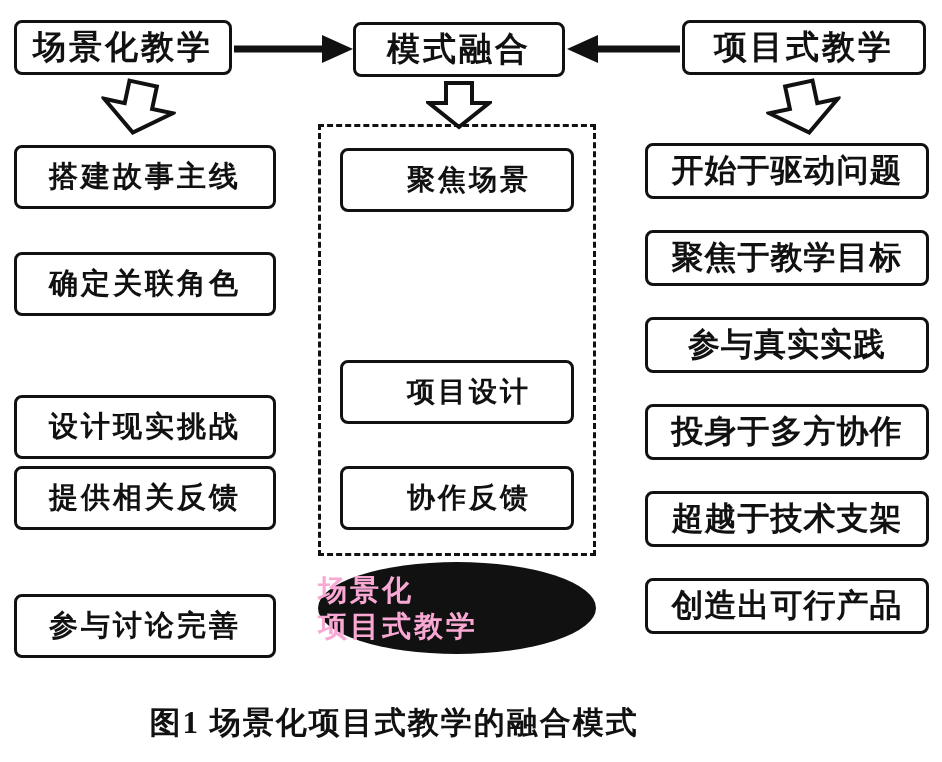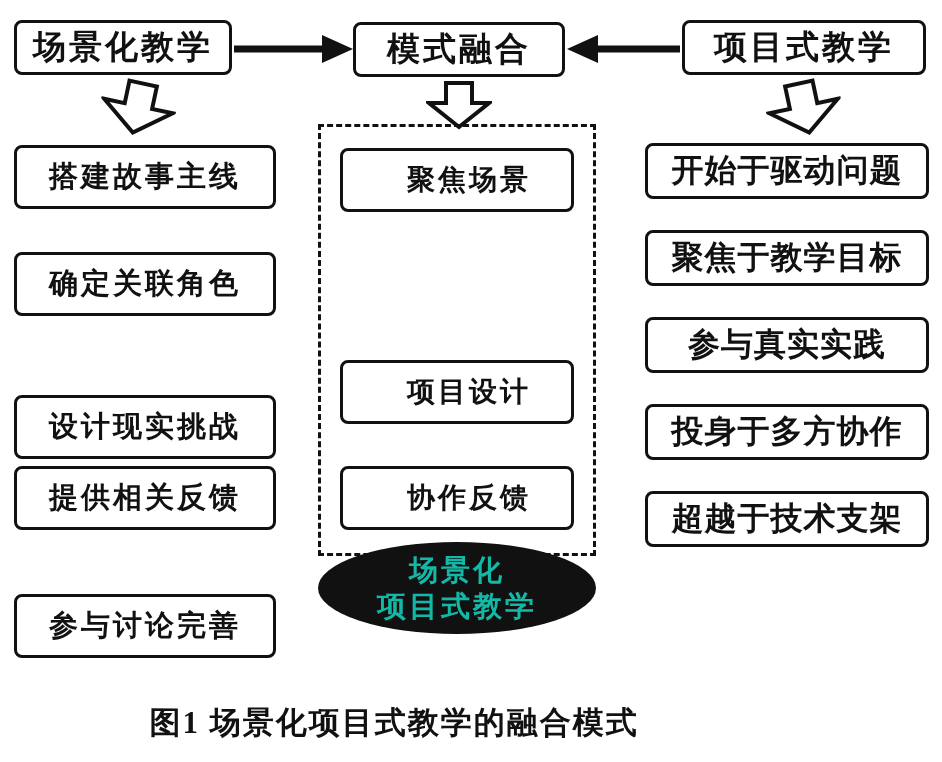--- a/index.html
+++ b/index.html
@@ -31,29 +31,28 @@
   .right-box { left: 645px; width: 284px; height: 56px; font-size: 32px; letter-spacing: 1px; }
   .dashed {
     position: absolute;
     left: 318px; top: 124px;
     width: 278px; height: 432px;
     box-sizing: border-box;
     border: 3px dashed #111111;
   }
   .ellipse {
     position: absolute;
-    left: 318px; top: 542px;
+    left: 318px; top: 562px;
     width: 278px; height: 92px;
     background: #111111;
     border-radius: 50%;
     display: flex;
     flex-direction: column;
-    align-items: center;
     justify-content: center;
-    color: #14b8a6;
+    color: #f9a8d4;
     font-weight: 700;
     font-size: 29px;
     letter-spacing: 3px;
     line-height: 1.25;
   }
   .arrow { position: absolute; }
   .rot-cw  { transform: rotate(12deg); }
   .rot-ccw { transform: rotate(-12deg); }
   .caption {
     position: absolute;
@@ -109,16 +108,17 @@
   <div class="ellipse">
     <span>场景化</span>
     <span>项目式教学</span>
   </div>
 
   <div class="box round-box right-box" style="top:143px;">开始于驱动问题</div>
   <div class="box round-box right-box" style="top:230px;">聚焦于教学目标</div>
   <div class="box round-box right-box" style="top:317px;">参与真实实践</div>
   <div class="box round-box right-box" style="top:404px;">投身于多方协作</div>
   <div class="box round-box right-box" style="top:491px;">超越于技术支架</div>
+  <div class="box round-box right-box" style="top:578px;">创造出可行产品</div>
 
   <div class="caption">图1 场景化项目式教学的融合模式</div>
 
 </div>
 
 </body></html>

